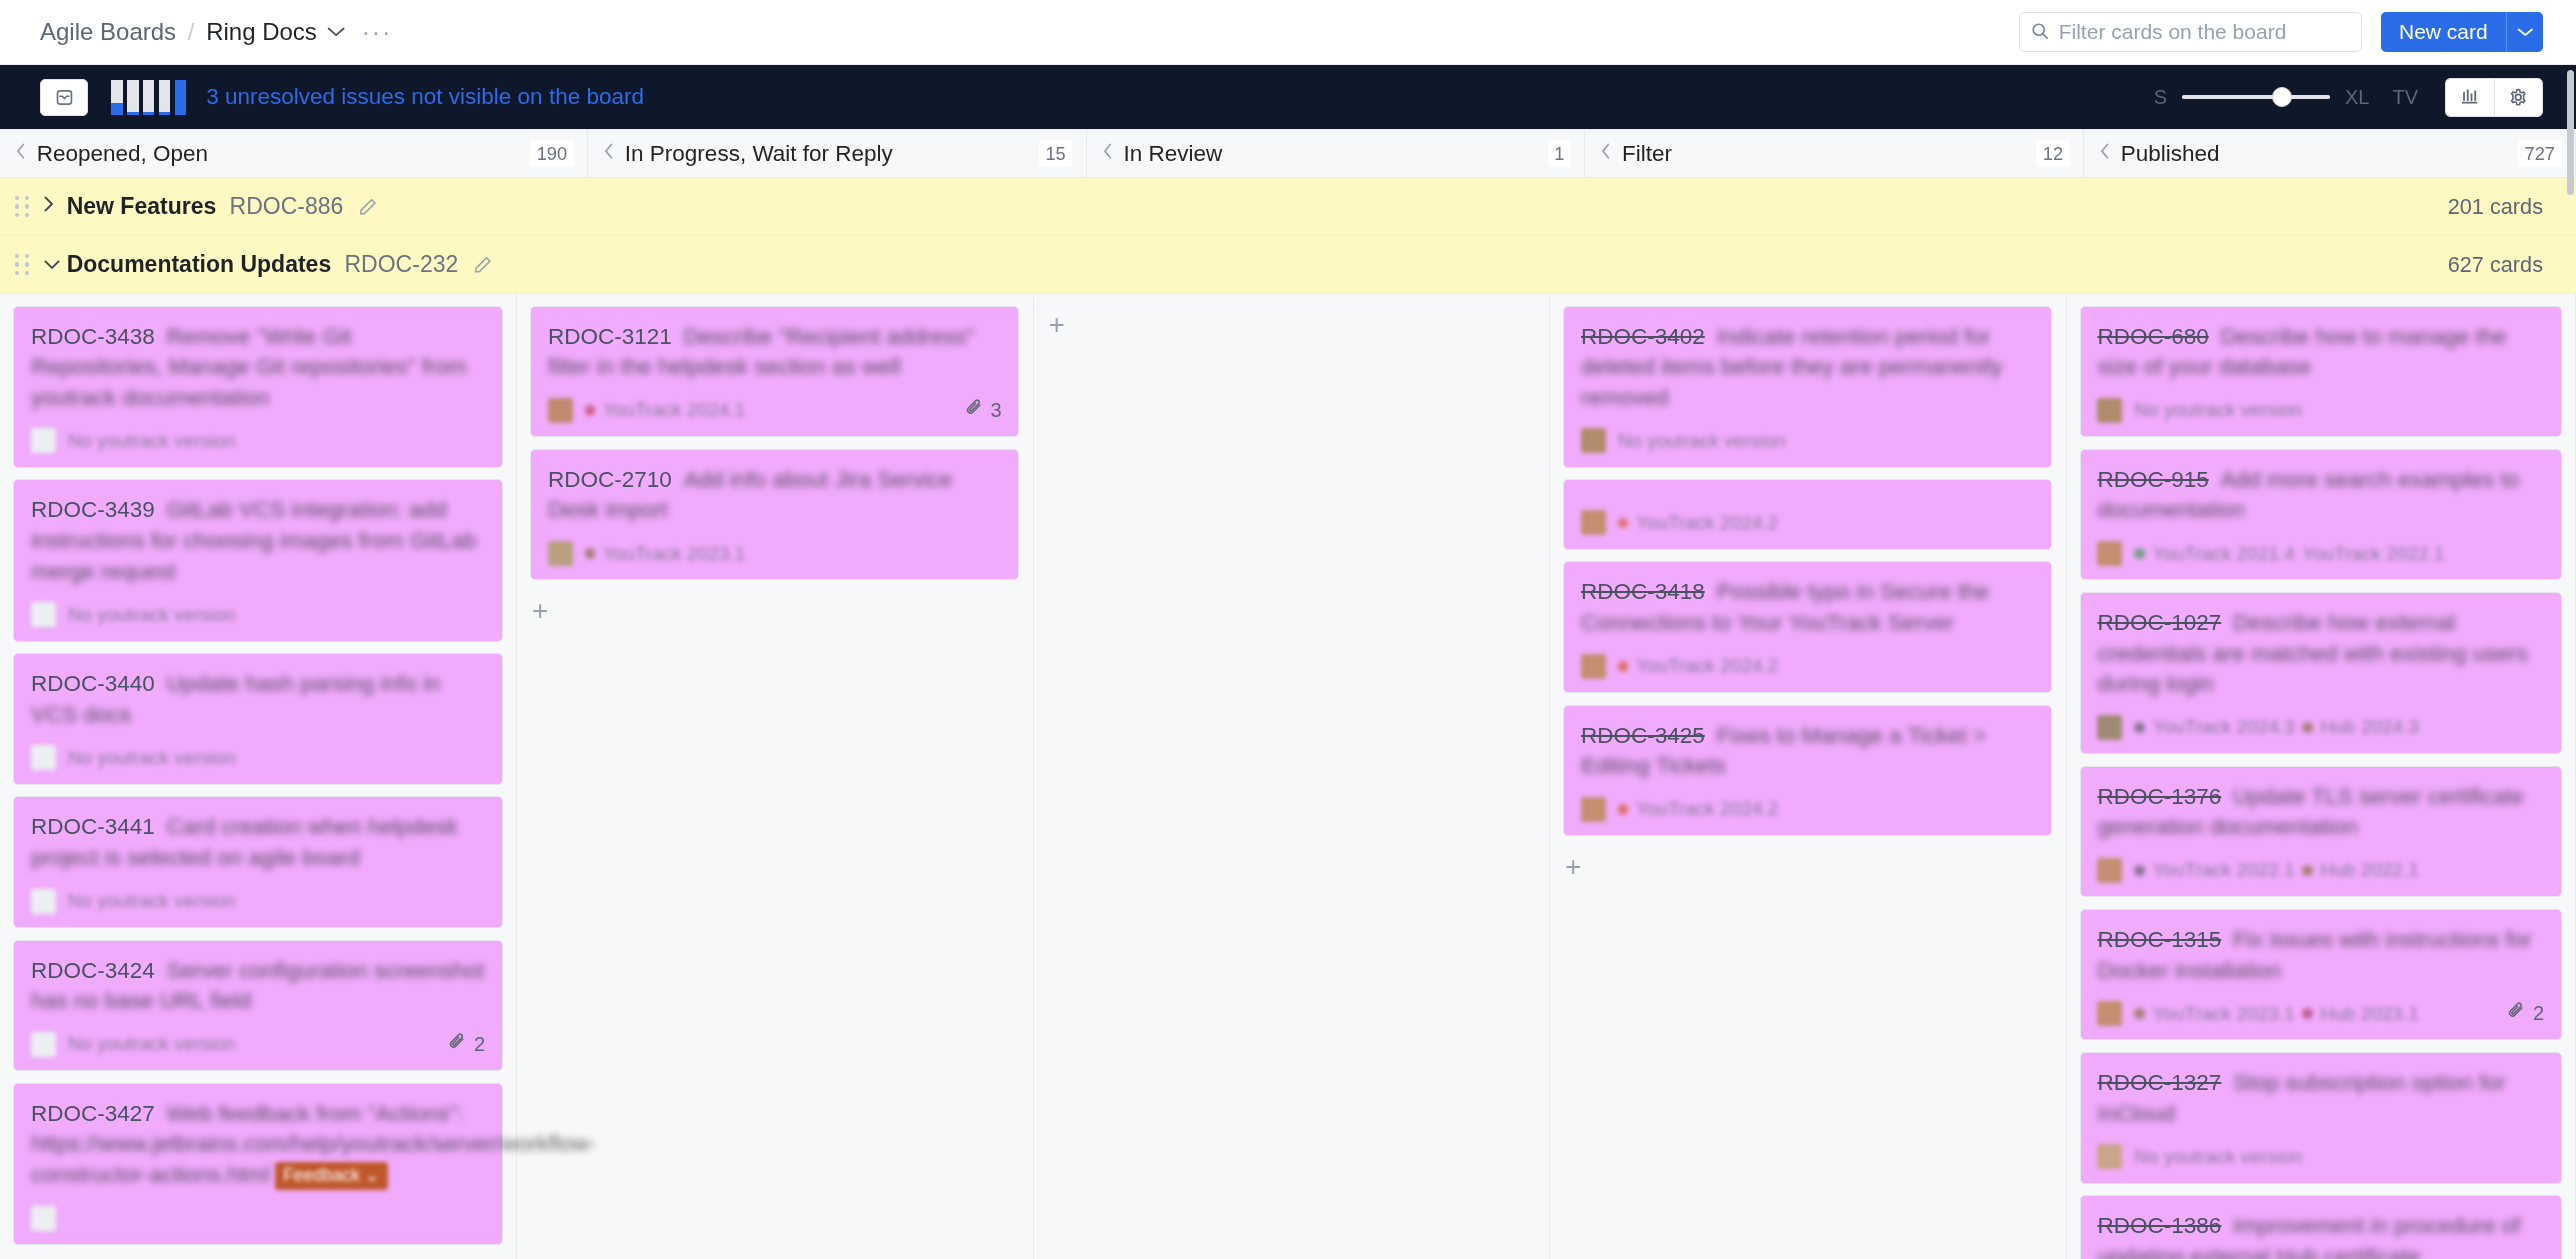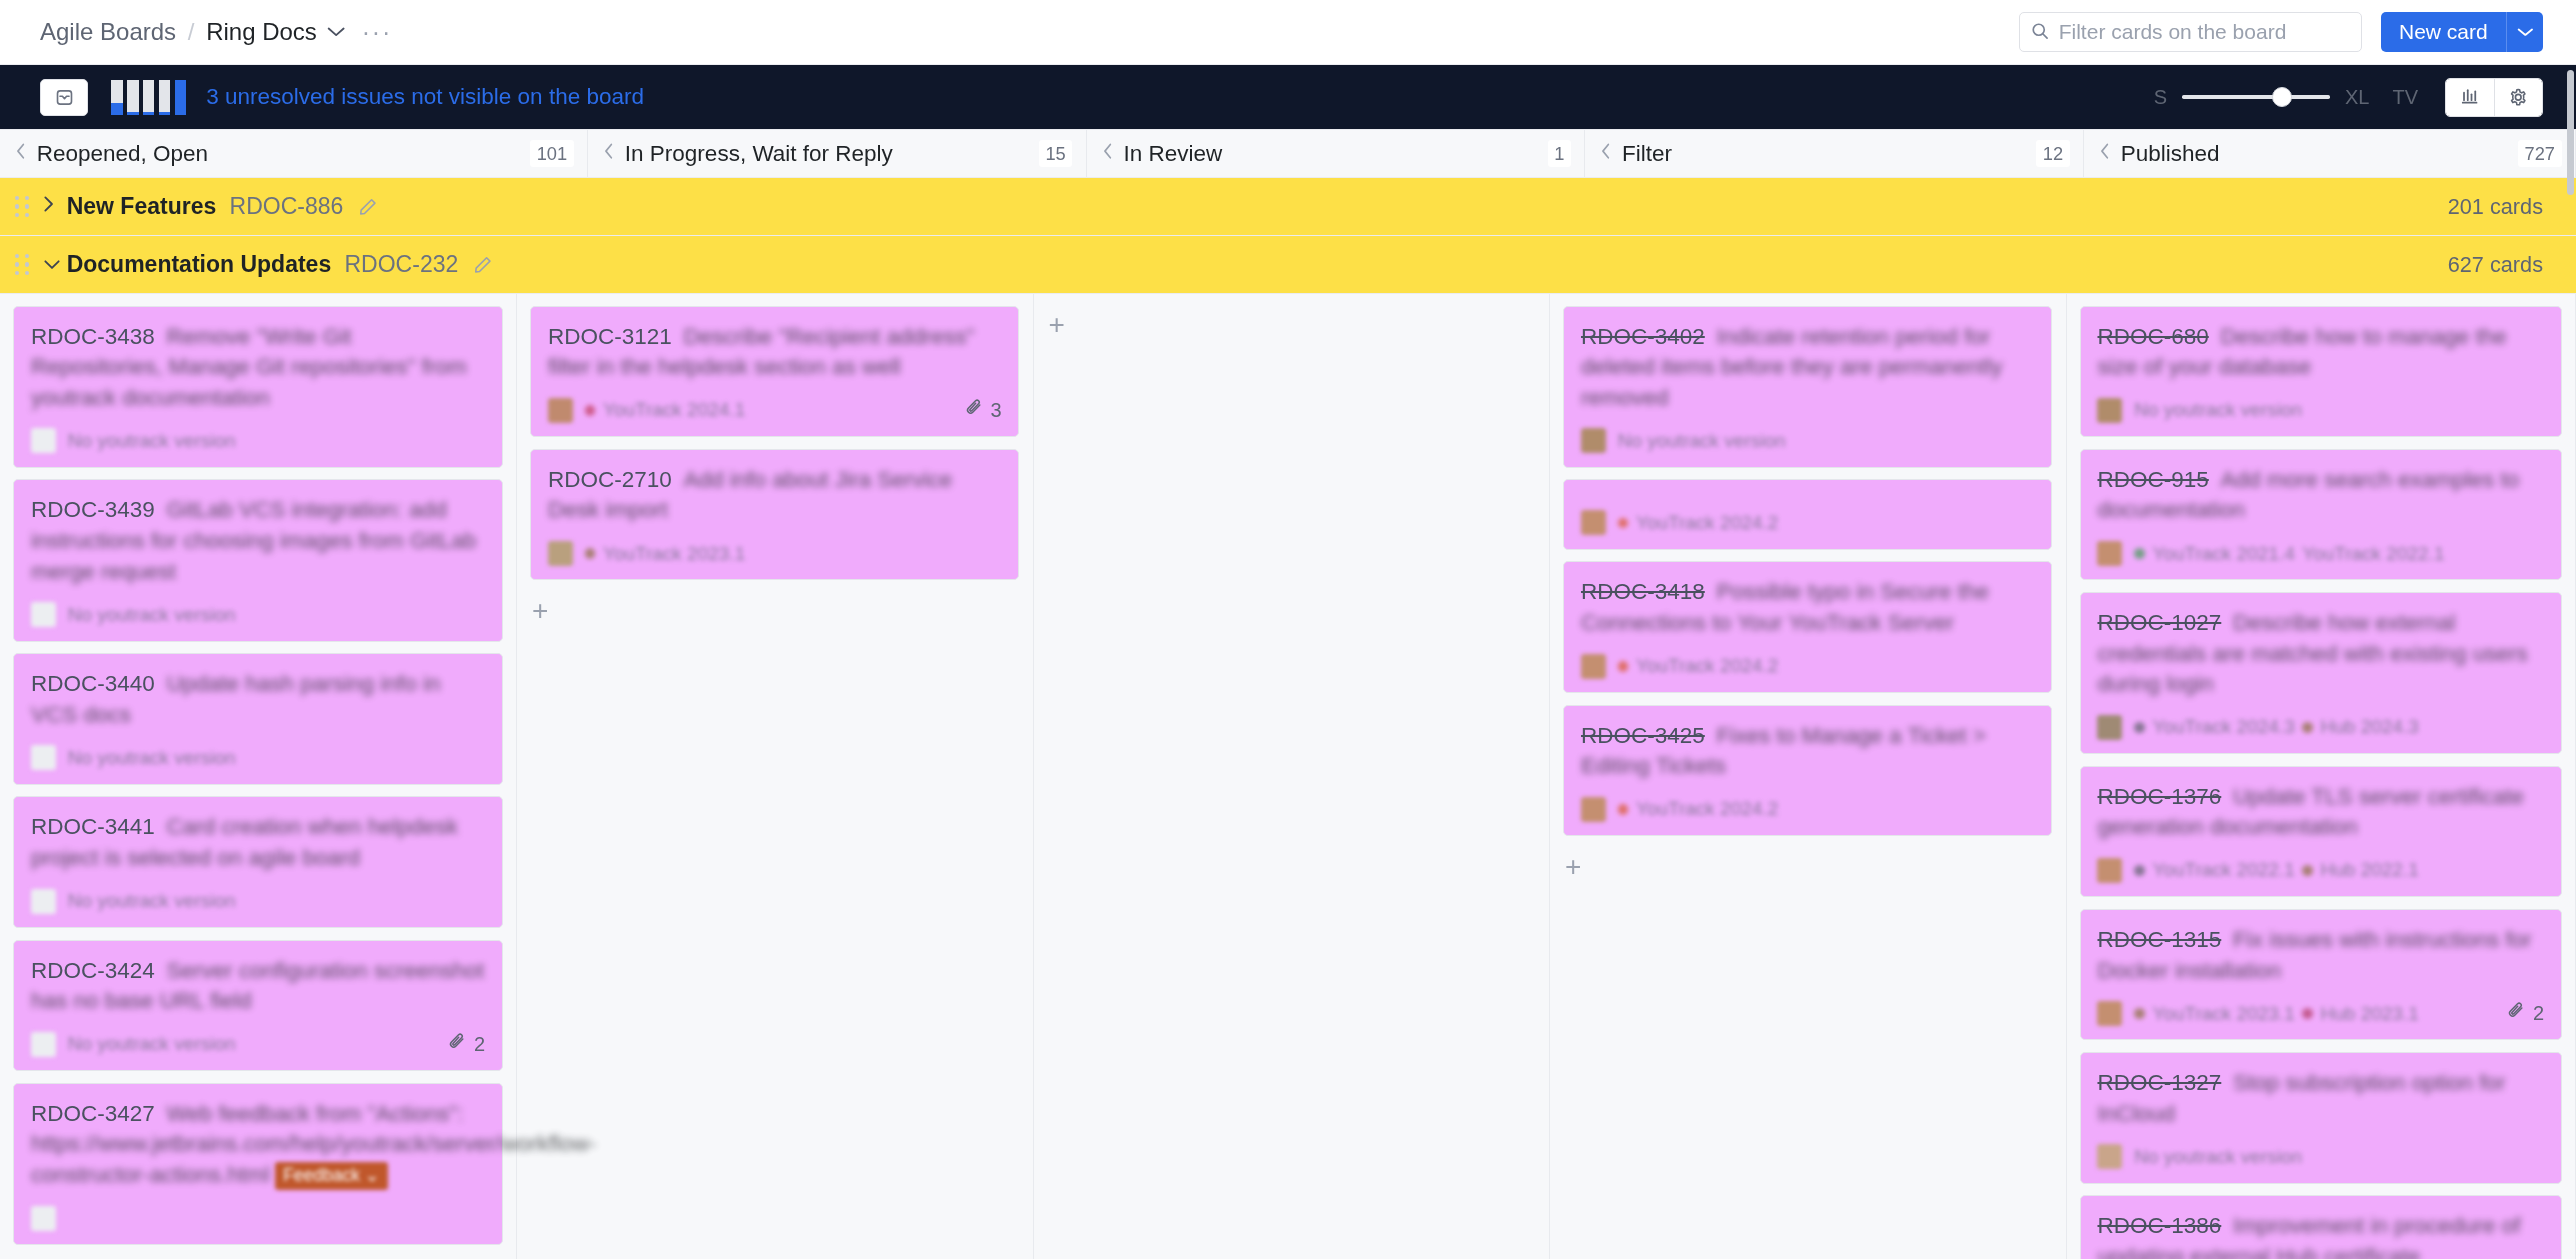--- a/index.html
+++ b/index.html
@@ -78,21 +78,21 @@
     border-right: 0.8px solid #e8eaee; position: relative;
   }
   .colhead .collapse { color: #9aa1ae; font-size: 20px; margin-right: 10px; cursor: pointer; }
   .colhead .ctitle { font-size: 22.5px; color: #1f2326; }
   .colhead .ccount {
     margin-left: auto; font-size: 18.3px; color: #6b7280; background: #fff;
     border-radius: 3.3px; padding: 2.5px 6.7px;
   }
   
   .lane-head {
-    display: flex; align-items: center; height: 58px; background: #fde047;
+    display: flex; align-items: center; height: 58px; background: #fef9c3;
     border-bottom: 0.8px solid #ebecf0; padding-left: 11.7px;
   }
   .drag-grip {
     width: 21.7px; height: 25px; display: grid; grid-template-columns: 5.8px 5.8px;
     gap: 4.2px; align-content: center; justify-content: center; cursor: grab; margin-right: 8.3px;
   }
   .drag-grip i { width: 4.2px; height: 4.2px; background: #c2c7d0; border-radius: 50%; display: block; }
   .lane-toggle { color: #3d4450; font-size: 20px; width: 25px; cursor: pointer; }
   .lane-title { font-size: 23px; font-weight: bold; color: #1f2326; margin-right: 13.3px; }
   .lane-id { font-size: 23px; color: #6b7280; }
@@ -221,21 +221,21 @@
     </div>
   </div>
 </div>
 
 <div class="colhead-row" id="colhead-row">
     <div class="colhead" style="width: 610px;">
       <span class="collapse"><svg width="11.7" height="18.3" viewBox="0 0 14 22">
           <path d="M10 3 L3.5 11 L10 19" fill="none" stroke="#9aa1ae" stroke-width="2" stroke-linecap="round" stroke-linejoin="round"></path>
         </svg></span>
       <span class="ctitle">Reopened, Open</span>
-      <span class="ccount">101</span>
+      <span class="ccount">190</span>
     </div>
     <div class="colhead" style="width: 517px;">
       <span class="collapse"><svg width="11.7" height="18.3" viewBox="0 0 14 22">
           <path d="M10 3 L3.5 11 L10 19" fill="none" stroke="#9aa1ae" stroke-width="2" stroke-linecap="round" stroke-linejoin="round"></path>
         </svg></span>
       <span class="ctitle">In Progress, Wait for Reply</span>
       <span class="ccount">15</span>
     </div>
     <div class="colhead" style="width: 517px;">
       <span class="collapse"><svg width="11.7" height="18.3" viewBox="0 0 14 22">

